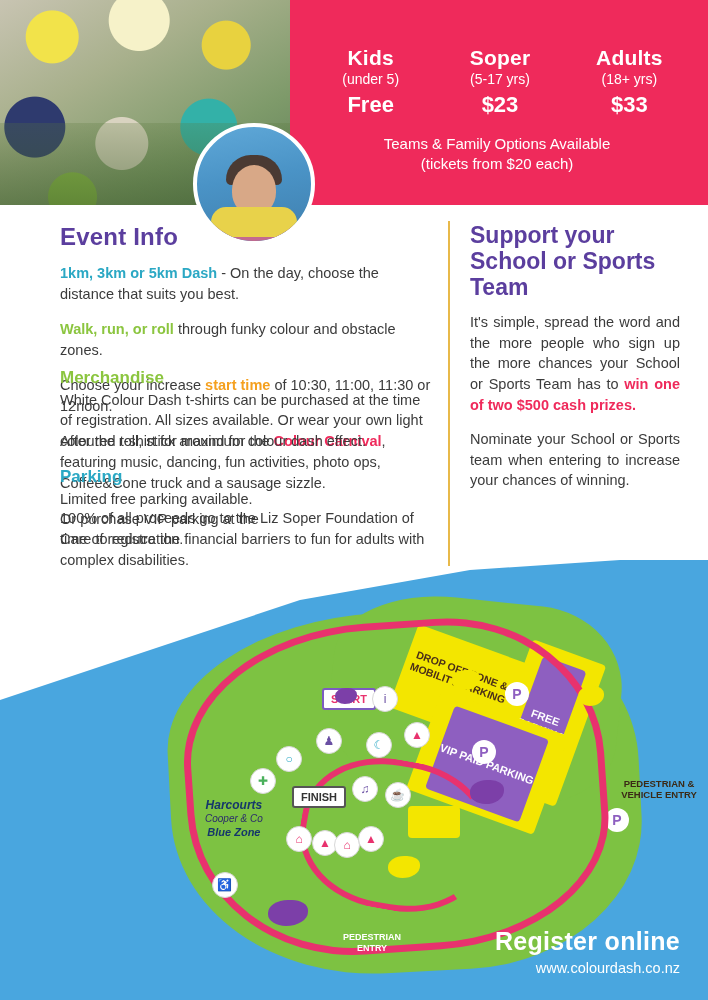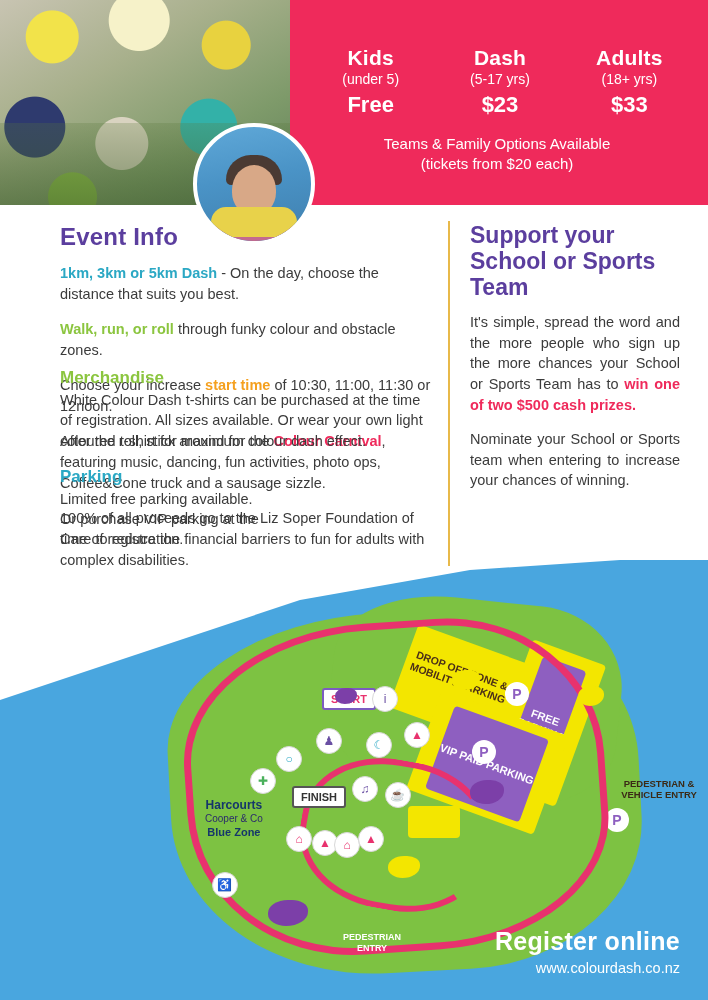--- a/index.html
+++ b/index.html
@@ -378,21 +378,21 @@
   </div>
 
   <div class="price-block">
     <div class="price-cols">
       <div class="price-col">
         <div class="price-name">Kids</div>
         <div class="price-sub">(under 5)</div>
         <div class="price-amount">Free</div>
       </div>
       <div class="price-col">
-        <div class="price-name">Dash</div>
+        <div class="price-name">Soper</div>
         <div class="price-sub">(5-17 yrs)</div>
         <div class="price-amount">$23</div>
       </div>
       <div class="price-col">
         <div class="price-name">Adults</div>
         <div class="price-sub">(18+ yrs)</div>
         <div class="price-amount">$33</div>
       </div>
     </div>
     <div class="price-note">
@@ -475,21 +475,21 @@
   <div class="pin blue" style="left:276px; top:186px;">○</div>
   <div class="pin green" style="left:250px; top:208px;">✚</div>
   <div class="pin" style="left:352px; top:216px;">♫</div>
   <div class="pin" style="left:385px; top:222px;">☕</div>
   <div class="pin pink" style="left:286px; top:266px;">⌂</div>
   <div class="pin pink" style="left:312px; top:270px;">▲</div>
   <div class="pin pink" style="left:334px; top:272px;">⌂</div>
   <div class="pin pink" style="left:358px; top:266px;">▲</div>
   <div class="pin" style="left:212px; top:312px;">♿</div>
 
-  <div class="harcourts" style="left:205px; top:238px;">
+  <div class="harcourts" style="left:205px; top:238px;font-style:italic;">
     <div class="h1">Harcourts</div>
     <div>Cooper &amp; Co</div>
     <div class="h3b">Blue Zone</div>
   </div>
 
   <div class="splat" style="left:268px; top:340px; width:40px; height:26px; background:#7c3fa8;"></div>
   <div class="splat" style="left:388px; top:296px; width:32px; height:22px; background:#f3e600;"></div>
   <div class="splat" style="left:452px; top:110px; width:28px; height:20px; background:#f3e600;"></div>
   <div class="splat" style="left:578px; top:126px; width:26px; height:20px; background:#f3e600;"></div>
   <div class="splat" style="left:470px; top:220px; width:34px; height:24px; background:#7c3fa8;"></div>

